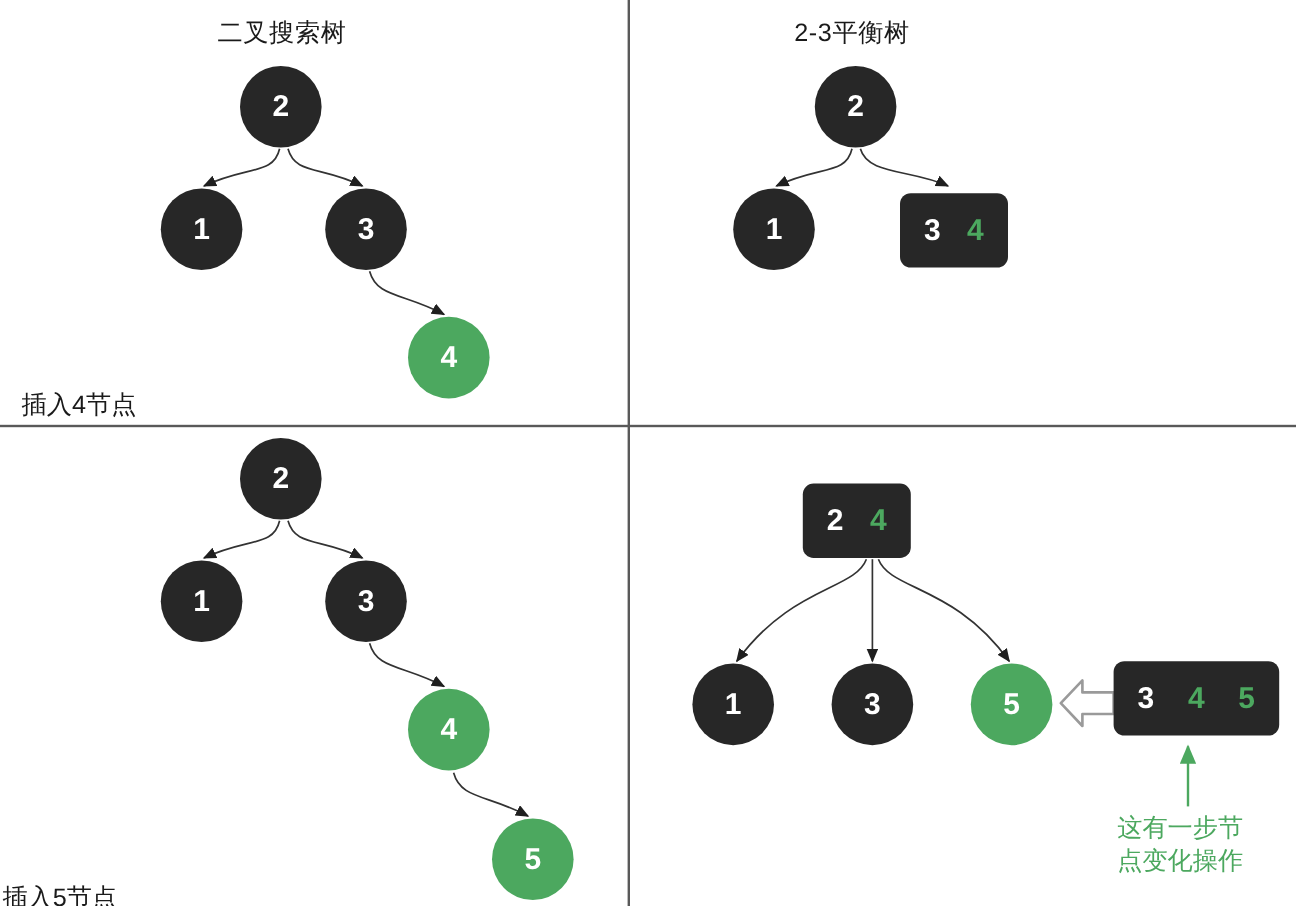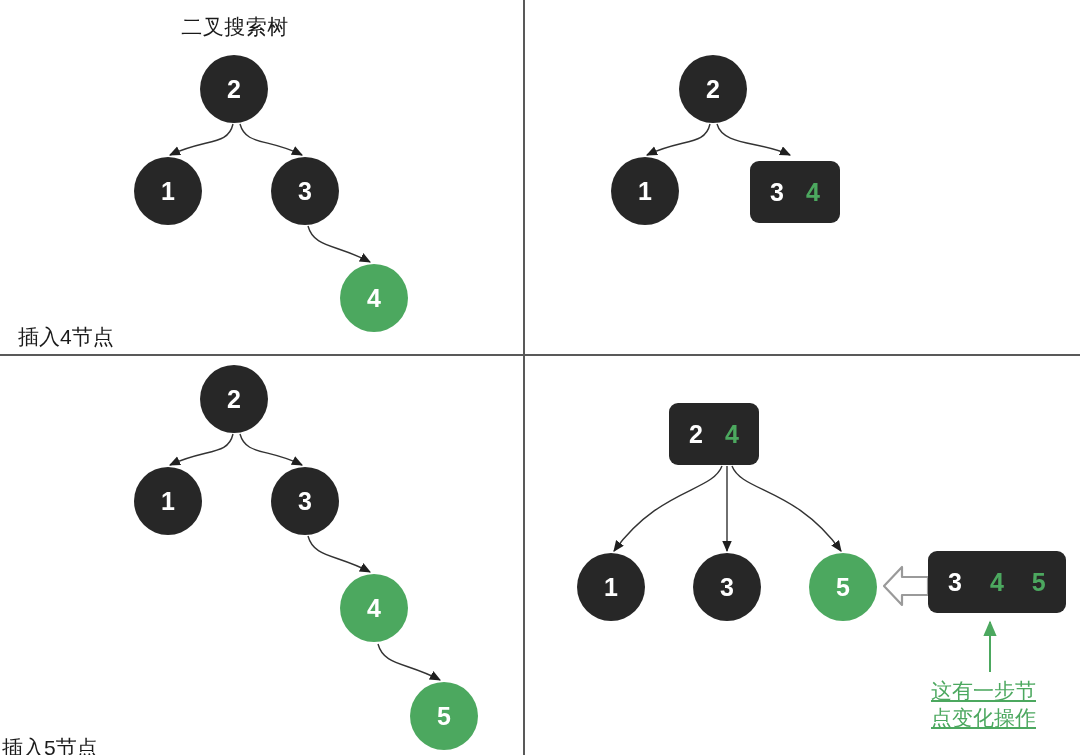--- a/index.html
+++ b/index.html
@@ -89,21 +89,20 @@
   }
   .val.green {
     color: #4CA85F;
   }
   .annotation {
     position: absolute;
     font-size: 21px;
     line-height: 1.28;
     color: #4CA85F;
     white-space: pre-line;
-    text-decoration: underline;
   }
   .hollow-arrow {
     position: absolute;
     z-index: 2;
   }
 </style>
 </head>
 <body>
 
 <div id="canvas">
@@ -155,20 +154,21 @@
   <div class="node circle" style="left:200px; top:55px">2</div>
 
   <div class="node circle" style="left:134px; top:157px">1</div>
 
   <div class="node circle" style="left:271px; top:157px">3</div>
 
   <div class="node circle green" style="left:340px; top:264px">4</div>
 
   <div class="step-label" style="left:18px; top:279px">插入4节点</div>
 
+  <div class="panel-title" style="left:610px; top:13px; width:200px">2-3平衡树</div>
 
   <div class="node circle" style="left:679px; top:55px">2</div>
 
   <div class="node circle" style="left:611px; top:157px">1</div>
 
   <div class="node box" style="left:750px; top:161px">
     <span class="val">3</span>
     <span class="val green">4</span>
   </div>
 

